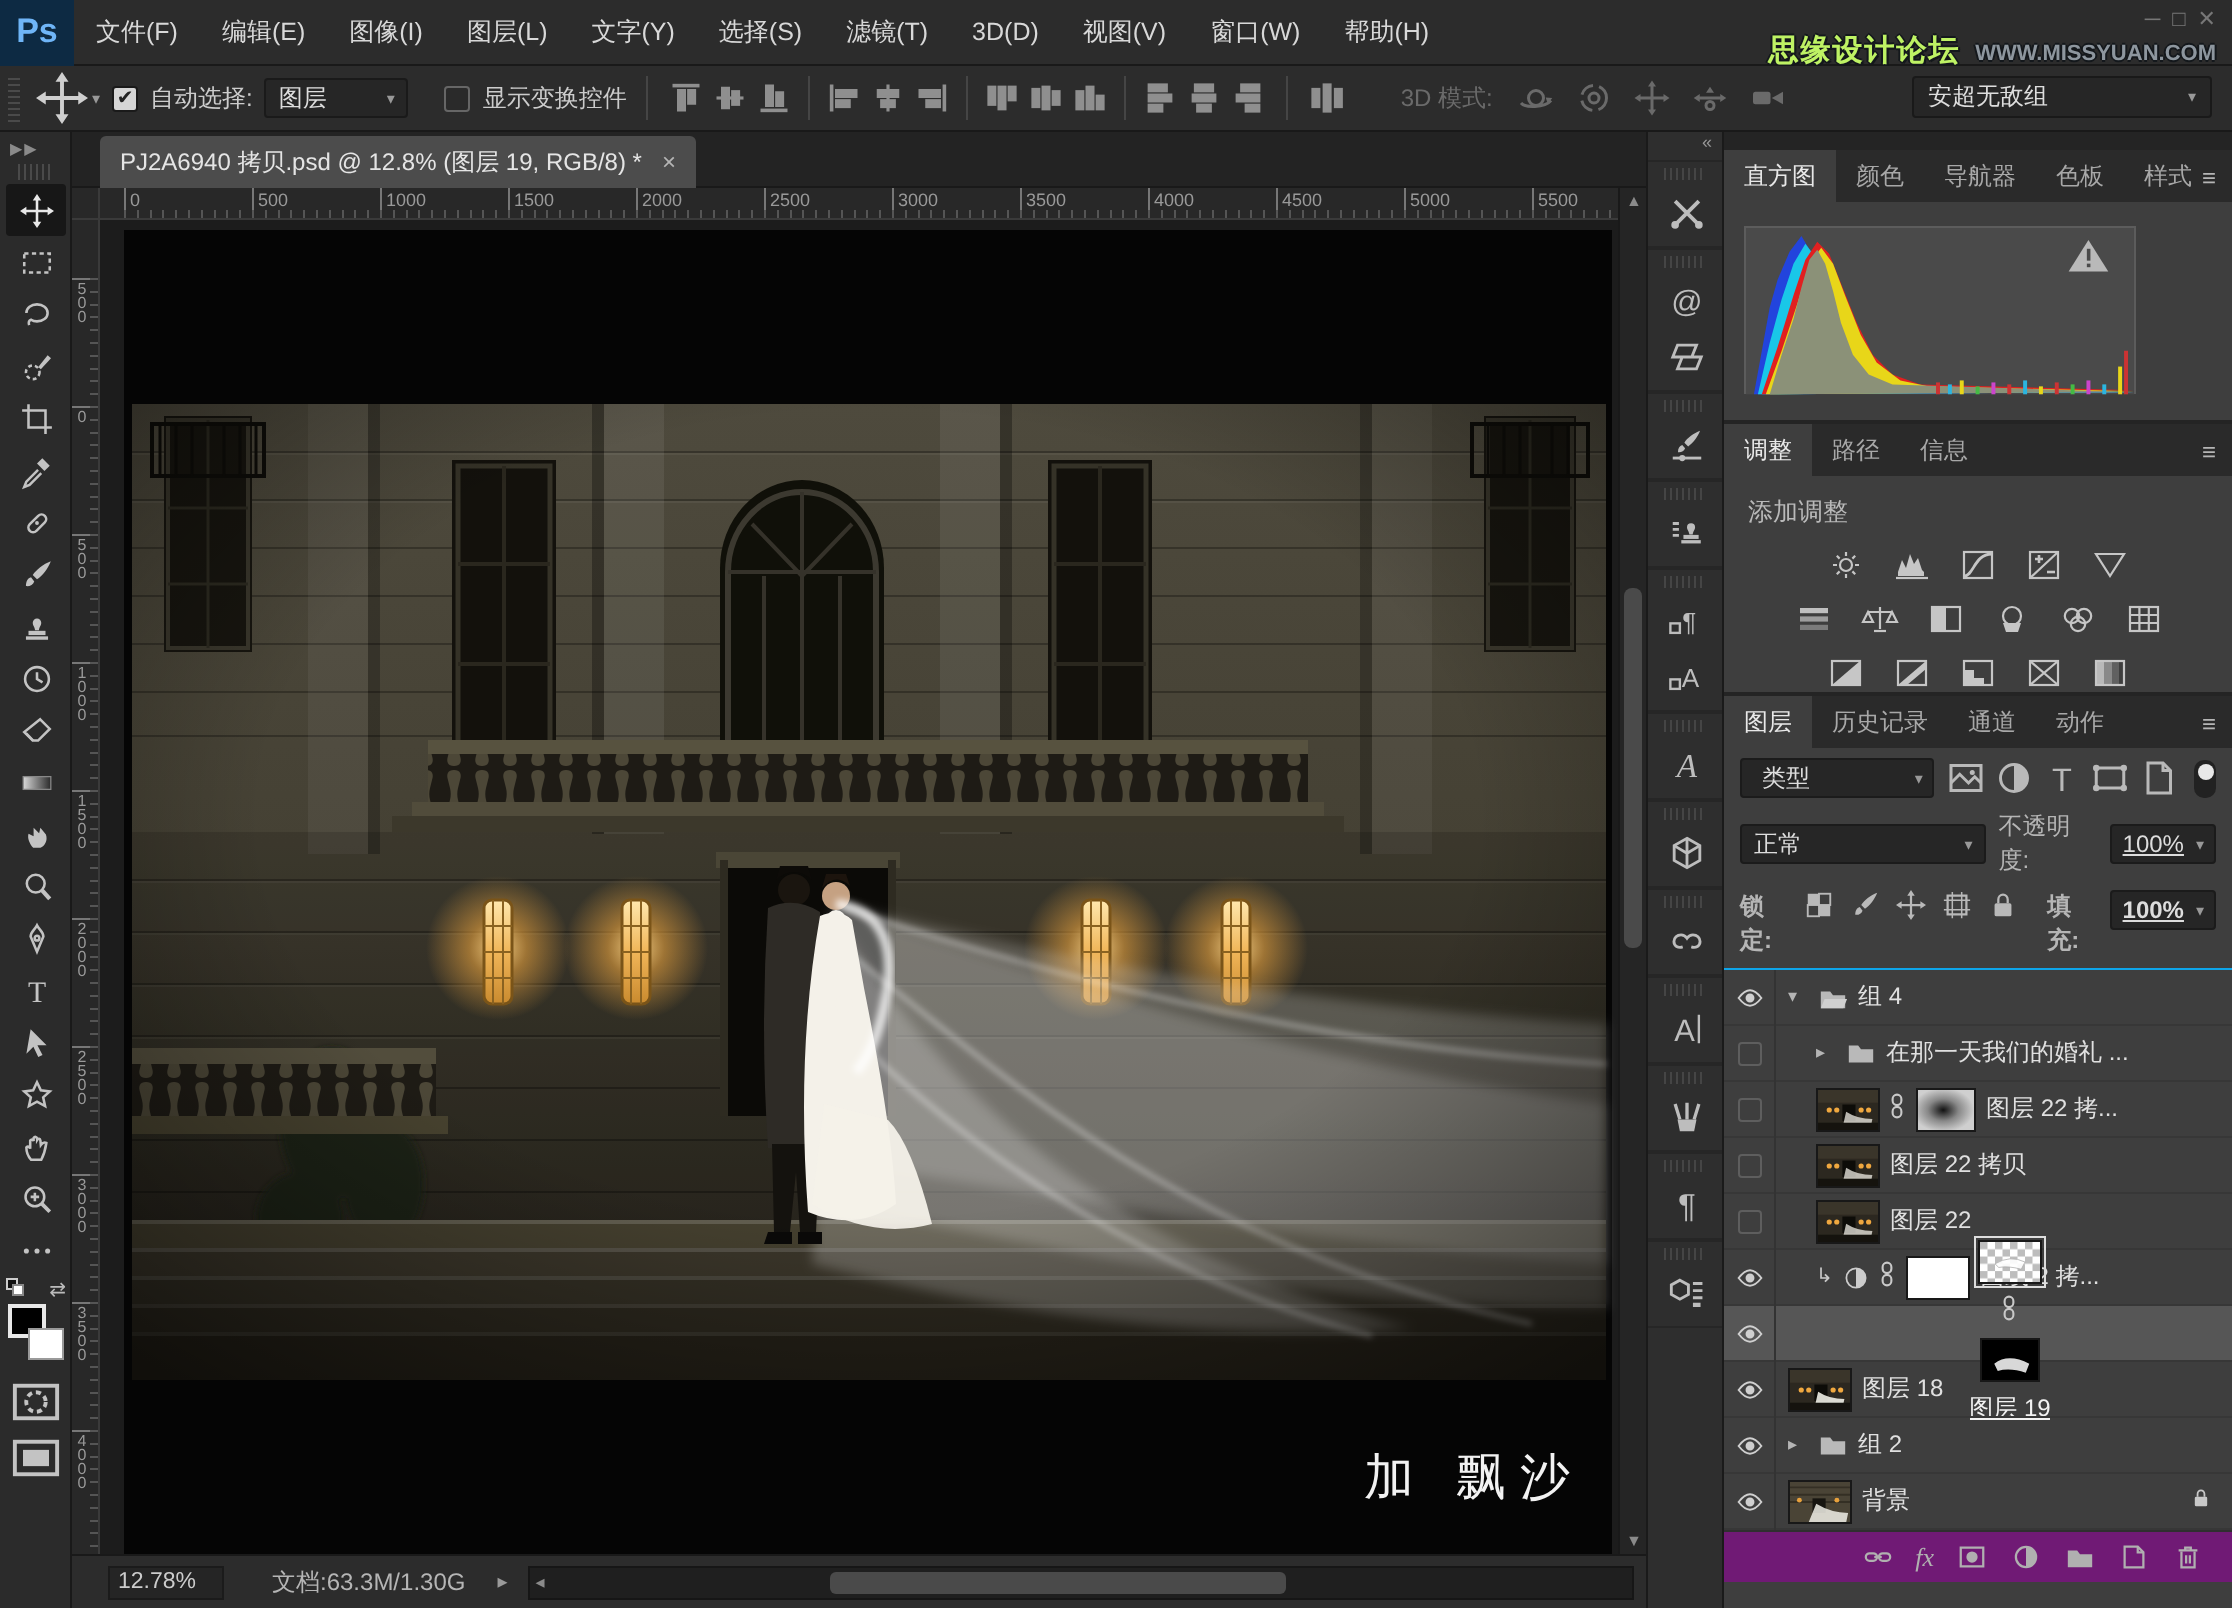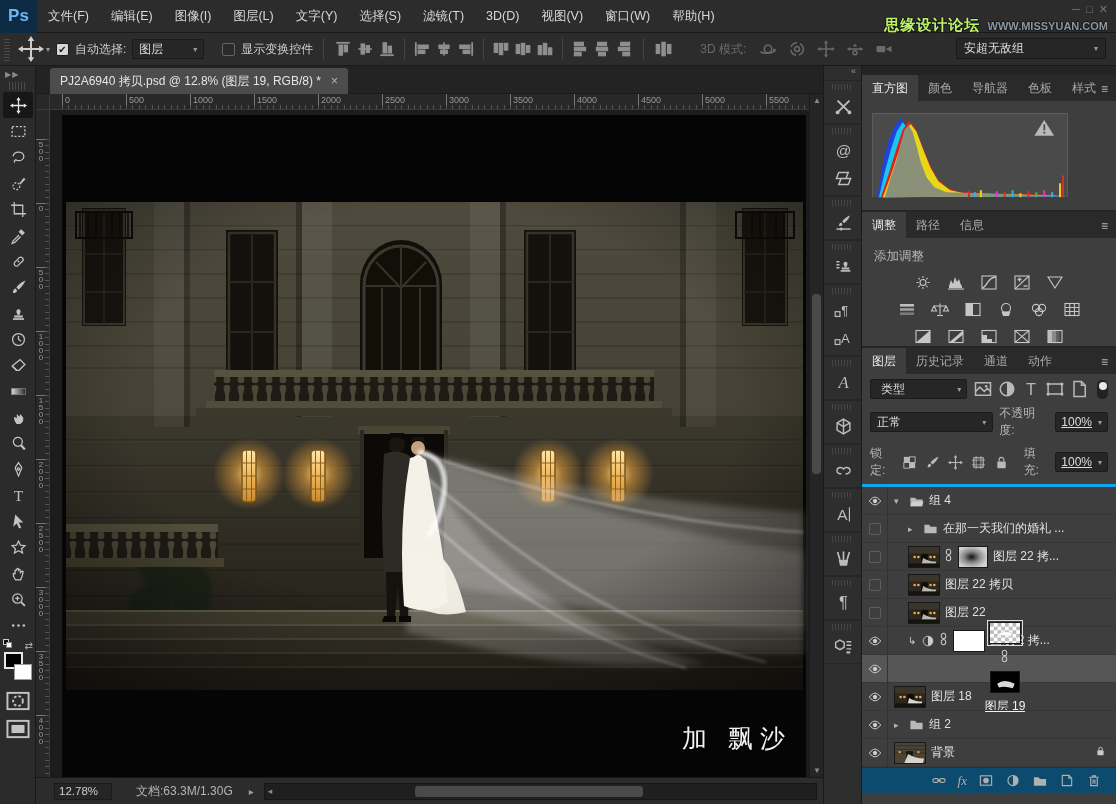--- a/index.html
+++ b/index.html
@@ -106,40 +106,40 @@
   #layers-panel { top:282px; height:456px; }
   .lrow1 { display:flex; align-items:center; gap:6px; padding:5px 8px 3px 8px; }
   .type-select { width:100px; height:20px; background:#262626; border:1px solid #1b1b1b; border-radius:2px; display:flex; align-items:center; gap:5px; padding:0 5px; color:#ddd; }
   .filter-ic { width:20px; height:18px; display:flex; align-items:center; justify-content:center; color:#b9b9b9; }
   .filter-toggle { width:11px; height:19px; background:#222; border-radius:5px; position:relative; margin-left:2px; }
   .filter-toggle::after { content:""; position:absolute; left:1.5px; top:2px; width:8px; height:8px; border-radius:50%; background:#e8e8e8; }
   .lrow2 { display:flex; align-items:center; gap:6px; padding:3px 8px; }
   .blend-select { width:126px; height:20px; background:#262626; border:1px solid #1b1b1b; border-radius:2px; display:flex; align-items:center; justify-content:space-between; padding:0 6px; color:#ddd; }
   .mini-label { color:#b5b5b5; font-size:12px; }
   .val-box { height:20px; background:#262626; border:1px solid #1b1b1b; border-radius:2px; display:flex; align-items:center; gap:6px; padding:0 5px; color:#ddd; }
-  .lrow3 { display:flex; align-items:center; gap:7px; padding:3px 8px 5px 8px; border-bottom:3px solid #0ea5e9; }
+  .lrow3 { display:flex; align-items:flex-start; gap:7px; padding:3px 8px 5px 8px; border-bottom:1px solid #0ea5e9;font-weight:bold; }
   .lock-ic { width:15px; height:15px; display:flex; align-items:center; justify-content:center; color:#b9b9b9; }
   #layers-list { height:280px; overflow:hidden; background:#3e3e3e; }
   .layer-row { height:28px; display:flex; align-items:center; border-bottom:1px solid #373737; position:relative; }
   .layer-row.selected { background:#565656; }
   .eye-cell { width:26px; height:28px; display:flex; align-items:center; justify-content:center; border-right:1px solid #333; color:#cfcfcf; flex:none; }
   .eye-empty { width:12px; height:12px; border:1px solid #5e5e5e; border-radius:2px; }
   .lr-content { display:flex; align-items:center; gap:5px; padding-left:6px; flex:1; min-width:0; }
   .expander { color:#b5b5b5; font-size:9px; width:10px; flex:none; }
   .thumb { width:32px; height:22px; border:1px solid #181818; flex:none; position:relative; }
   .thumb svg { display:block; width:100%; height:100%; }
   .thumb.bracketed { outline:1px solid #ddd; outline-offset:1px; }
   .mask-thumb { width:30px; height:22px; border:1px solid #181818; flex:none; }
   .mask-thumb svg { display:block; width:100%; height:100%; }
   .link-ic { color:#c9c9c9; width:8px; flex:none; }
   .layer-name { color:#e0e0e0; font-size:12px; white-space:nowrap; overflow:hidden; text-overflow:ellipsis; }
   .layer-name.underlined { text-decoration:underline; color:#f2f2f2; }
   .clip-arrow { color:#c9c9c9; font-size:10px; flex:none; }
   .row-lock { position:absolute; right:10px; color:#c9c9c9; }
-  #layers-footer { height:26px; border-top:1px solid #2f2f2f; display:flex; align-items:center; justify-content:flex-end; gap:11px; padding:0 14px; background:#0c4a6e; }
+  #layers-footer { height:26px; border-top:1px solid #2f2f2f; display:flex; align-items:center; justify-content:flex-end; gap:11px; padding:0 14px; background:#701a75; }
   .foot-ic { color:#b0b0b0; display:flex; align-items:center; justify-content:center; }
   .foot-ic svg { width:16px; height:15px; }
   svg { overflow:visible; }
 </style>
 </head>
 <body>
 
 <svg width="0" height="0" style="position:absolute">
   <defs>
     <pattern id="chk" width="8" height="8" patternUnits="userSpaceOnUse">

